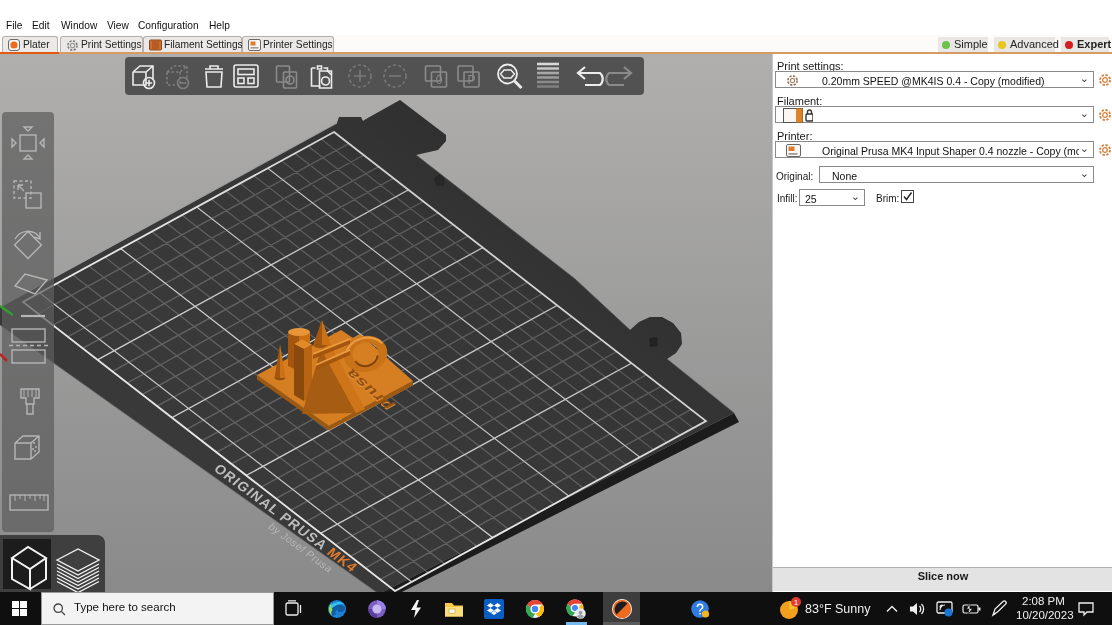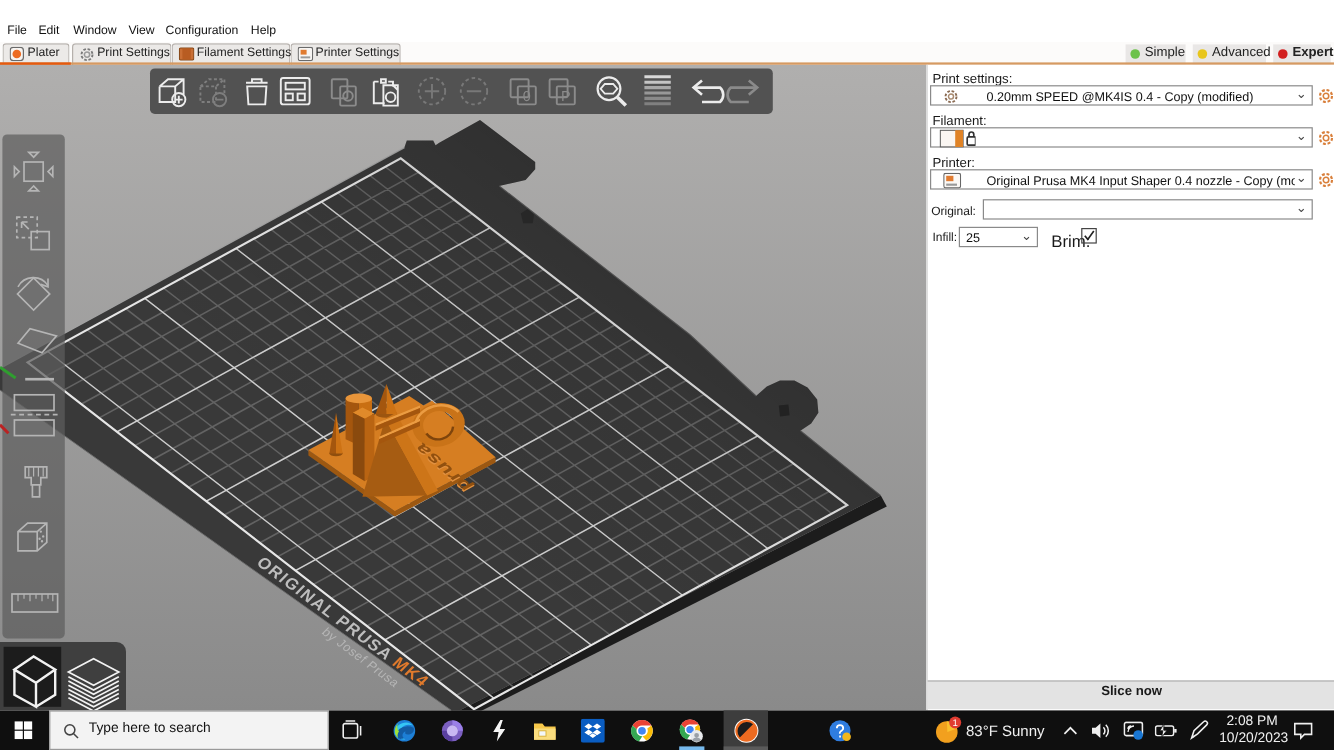--- a/index.html
+++ b/index.html
@@ -350,28 +350,29 @@
       </svg>
       <span class="ctext" style="left:46px">Original Prusa MK4 Input Shaper 0.4 nozzle - Copy (modified</span>
       <span class="chev">⌄</span>
     </div>
     <svg width="14" height="14" viewBox="0 0 14 14" style="position:absolute;left:325px;top:89px">
         <circle cx="7" cy="7" r="5" fill="none" stroke="#d9803c" stroke-width="1.8" stroke-dasharray="2.4 1.5"></circle>
         <circle cx="7" cy="7" r="2.3" fill="none" stroke="#d9803c" stroke-width="1.3"></circle>
       </svg>
     <div class="plabel" style="top:117px; left:3px; font-size:10px">Original:</div>
     <div class="combo" style="left:46px; top:112px; width:275px;">
+      <span class="ctext" style="left:12px">None</span>
       <span class="chev">⌄</span>
     </div>
     <div class="plabel" style="top:139px; font-size:10px">Infill:</div>
     <div class="combo" style="left:26px; top:135px; width:66px;">
       <span class="ctext" style="left:5px">25</span>
       <span class="chev">⌄</span>
     </div>
-    <div class="plabel" style="left:103px; top:139px; font-size:14px">Brim:</div>
+    <div class="plabel" style="left:103px; top:139px; font-size:10px">Brim:</div>
     <div style="position:absolute; left:128px; top:136px; width:13px; height:13px; border:1px solid #444;">
       <svg width="11" height="11" viewBox="0 0 11 11" style="position:absolute;left:0;top:0">
           <path d="M2,5.5 L4.5,8.5 L9.5,1.5" fill="none" stroke="#222" stroke-width="1.4"></path>
         </svg>
     </div>
 
 
     <div style="position:absolute; left:0px; top:513px; width:340px; height:24px; background:#e3e3e3; border-top:1px solid #b0b0b0; text-align:center; font-weight:bold; padding-top:2px;">Slice now</div>
   </div>
 

